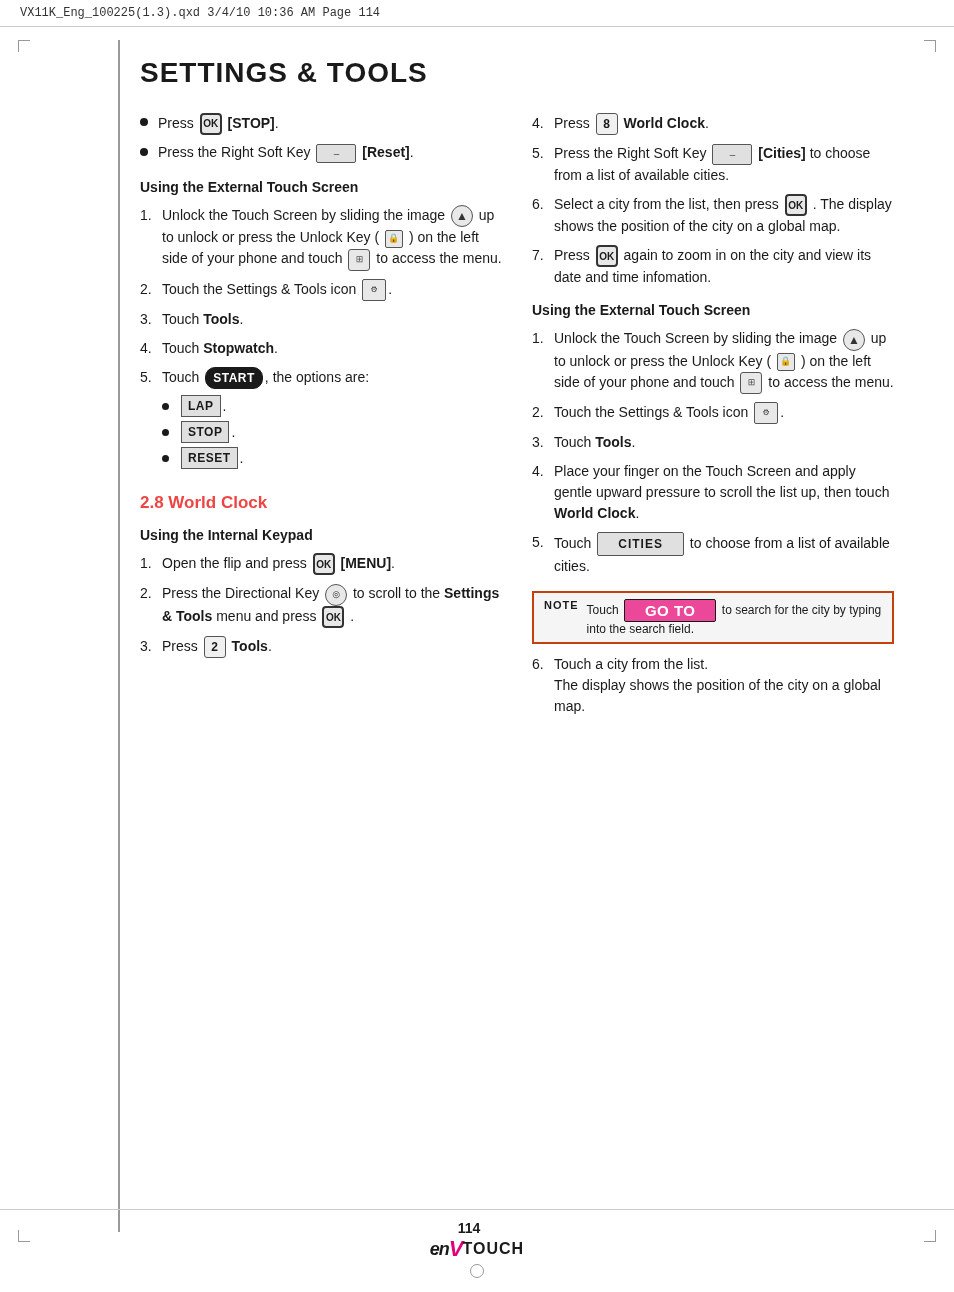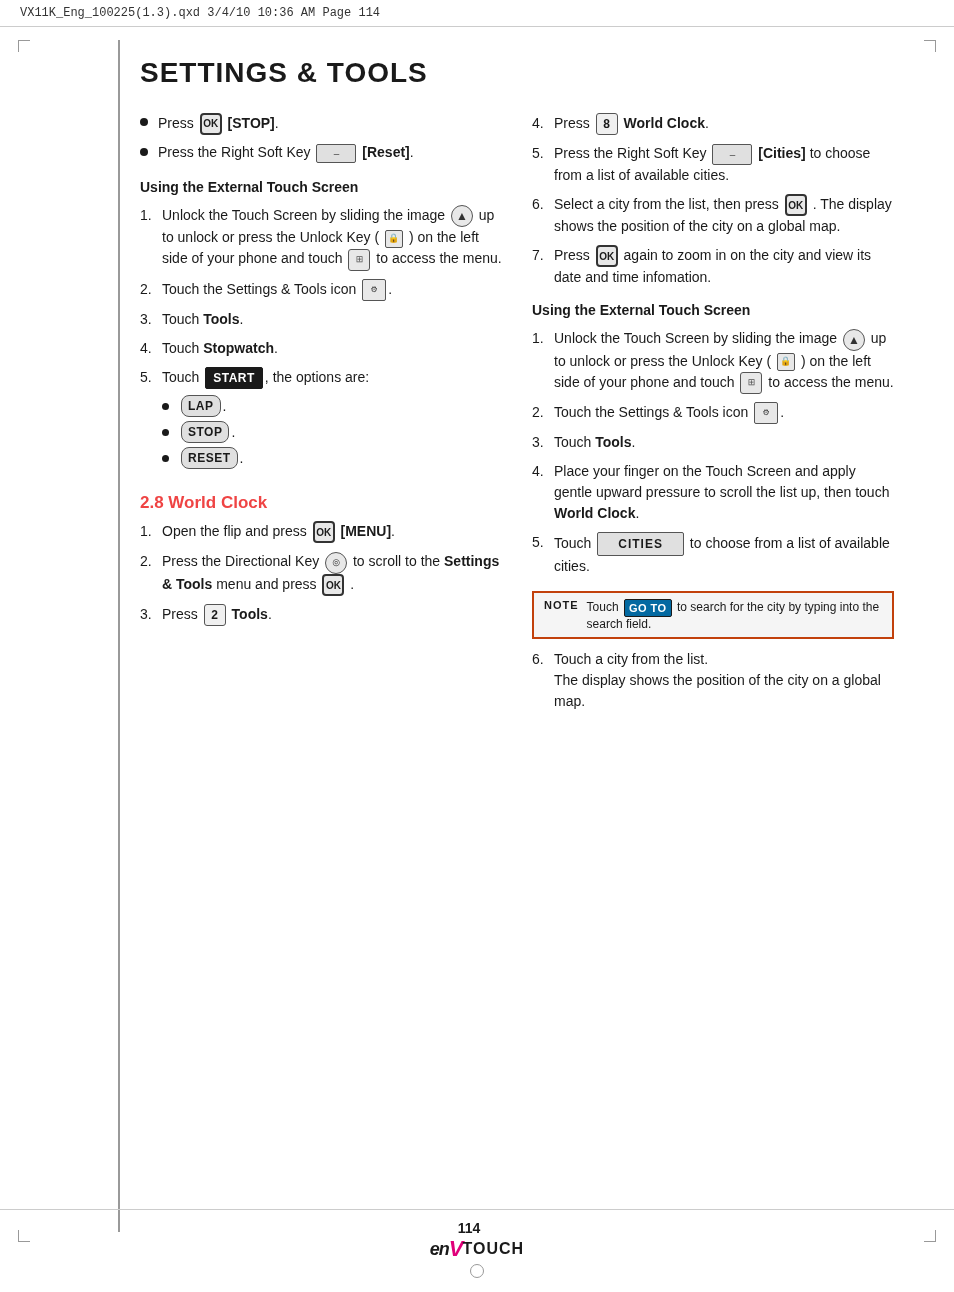--- a/index.html
+++ b/index.html
@@ -183,34 +183,34 @@
       margin: 0 2px;
       vertical-align: middle;
       min-width: 40px;
     }
 
     
     .btn-label {
       display: inline-block;
       background: #e0e0e0;
       border: 1.5px solid #555;
-      border-radius: 8px;
+      border-radius: 0;
       padding: 1px 6px;
       font-size: 12px;
       font-weight: 700;
       letter-spacing: 0.5px;
       margin: 0 2px;
       vertical-align: middle;
     }
 
     .btn-label-invert {
       display: inline-block;
       background: #1a1a1a;
       border: 1.5px solid #1a1a1a;
-      border-radius: 2px;
+      border-radius: 10px;
       padding: 1px 7px;
       font-size: 12px;
       font-weight: 700;
       color: #fff;
       letter-spacing: 0.5px;
       margin: 0 2px;
       vertical-align: middle;
     }
 
     
@@ -346,25 +346,25 @@
       font-weight: 700;
       letter-spacing: 1px;
       vertical-align: middle;
       margin: 0 2px;
     }
 
     .goto-btn {
       display: inline-flex;
       align-items: center;
       justify-content: center;
-      background: #0369a1;
+      background: #ec4899;
       border: 1.5px solid #1a1a1a;
       border-radius: 2px;
-      padding: 2px 4px;
-      font-size: 11px;
+      padding: 2px 20px;
+      font-size: 15px;
       font-weight: 700;
       color: #fff;
       letter-spacing: 0.5px;
       vertical-align: middle;
       margin: 0 2px;
     }
 
     
     .page-footer {
       position: absolute;
@@ -517,20 +517,21 @@
                   <span class="btn-label">RESET</span>
                     <span> .</span>
                 </li>
               </ul>
             </span>
           </li>
         </ol>
 
         <div class="section-title-colored">2.8 World Clock</div>
 
+        <div class="section-heading">Using the Internal Keypad</div>
         <ol class="num-list">
           <li>
             <span class="num">1.</span>
             <span class="text">
               Open the flip and press <span class="icon-ok">OK</span> <span class="bold">[MENU]</span>.
             </span>
           </li>
           <li>
             <span class="num">2.</span>
             <span class="text">

